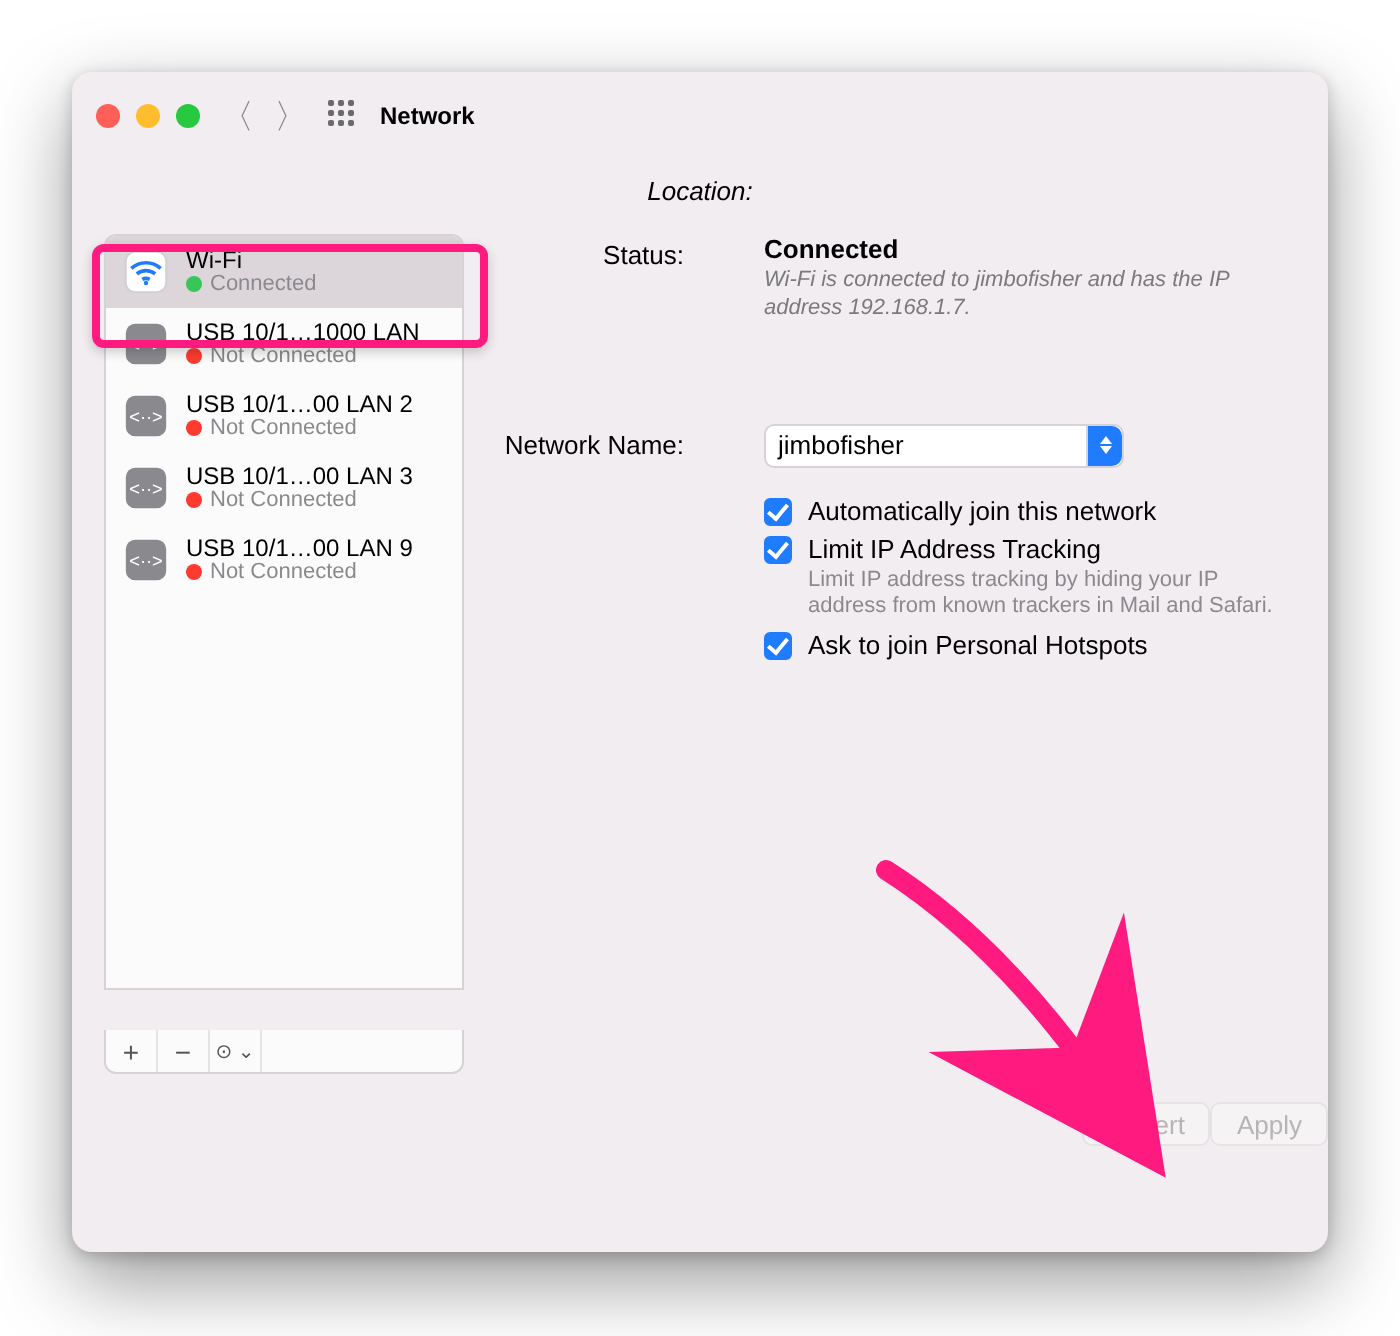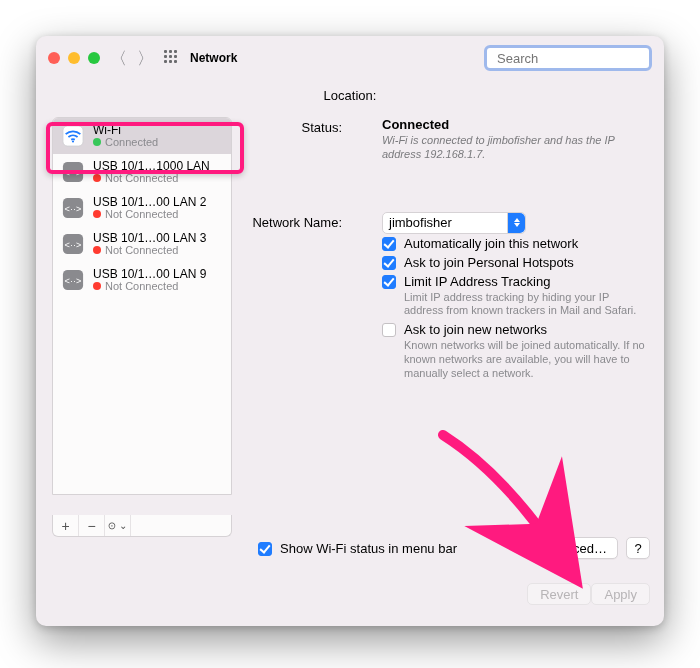--- a/index.html
+++ b/index.html
@@ -12,21 +12,21 @@
     .tl { width: 12px; height: 12px; border-radius: 50%; }
     .tl.r { background:#ff5f57; } .tl.y { background:#ffbd2e; } .tl.g { background:#28c840; }
     .nav-arrow { color:#8a8a8e; font-size: 17px; cursor: default; }
     .grid-icon { width: 16px; height: 16px; display: grid; grid-template-columns:repeat(3,3px); grid-template-rows:repeat(3,3px); gap: 2px; }
     .grid-icon span { background:#6b6b6e; border-radius: 1px; }
     .title { font-weight: 600; font-size: 12px; }
     .spacer { flex:1; }
     .search-box { width: 168px; height: 26px; border: 3px solid #9fb9ec; border-radius: 6px; background:#fff; display:flex; align-items:center; padding:0 6px; gap:4px; color:#b7b7bb; }
     .search-box input { border:none; outline:none; flex:1; font-size:13px; background:transparent; }
 
-    .location-row { display:flex; align-items:center; justify-content:center; gap:14px; padding: 8px 0 14px; }
+    .location-row { display:flex; align-items:center; justify-content:center; gap:14px; padding: 8px 0 14px; font-style: italic; }
     .location-row label { color:#000; }
     .select { background:#fff; border:1px solid #d6d2d5; border-radius:5px; height:22px; display:flex; align-items:center; padding:0 6px; position:relative; font-size:13px; width:280px; }
     .select .chevrons { position:absolute; right:0; top:0; bottom:0; width:18px; border-left:1px solid #d6d2d5; background:#1f7cff; border-radius:0 5px 5px 0; display:flex; flex-direction:column; align-items:center; justify-content:center; gap:0; }
     .select .chevrons::before, .select .chevrons::after { content:""; width:0; height:0; border-left:3px solid transparent; border-right:3px solid transparent; }
     .select .chevrons::before { border-bottom:4px solid #fff; margin-bottom:1px; }
     .select .chevrons::after { border-top:4px solid #fff; }
 
     .body-row { display:flex; padding: 0 14px 0 16px; gap: 14px; height: 420px; }
 
     
@@ -46,34 +46,34 @@
     .sb-btn.flex { flex:1; border-right:none; }
 
     
     .main { flex:1; display:grid; grid-template-columns: 96px 1fr; column-gap: 8px; row-gap: 6px; align-content:start;gap:40px;}
     .field-label { text-align:right; padding-top:3px; font-size:13px;}
     .status-block { display:flex; gap:8px; align-items:flex-start;}
     .status-text { flex:1; }
     .status-text .st-title { font-weight:600; }
     .status-text .st-sub { font-size:11px; color:#7a7a7d; margin-top:2px; line-height:1.25;font-style:italic;}
     .mac-btn { background:#fff; border:1px solid #d6d2d5; border-radius:5px; height:22px; padding:0 10px; font-size:13px; display:inline-flex; align-items:center; cursor:default; box-shadow:0 1px 0 rgba(0,0,0,.03);}
-    .net-select { width: 144px; }
+    .net-select { width: 180px; }
 
     .checkbox-row { display:flex; gap:8px; align-items:flex-start; padding:2px 0;}
     .ck { width:14px; height:14px; border:1px solid #c5c1c4; border-radius:3px; background:#fff; position:relative; flex-shrink:0; margin-top:1px;}
     .ck.on { background:#1f7cff; border-color:#1f7cff;}
     .ck.on::after { content:""; position:absolute; left:3px; top:0px; width:4px; height:8px; border:2px solid #fff; border-top:none; border-left:none; transform:rotate(40deg);}
     .ck-label { font-size:13px; }
     .ck-sub { font-size:11px; color:#8a8a8e; margin-top:2px; line-height:1.25; }
 
     .footer-row { display:flex; align-items:center; gap:8px; padding: 0 14px 10px 18px;}
     .footer-row .spacer { flex:1; }
     .footer-row .ck-label { font-size:13px; }
 
-    .bottom-bar { display:flex; justify-content:flex-end; padding: 14px 14px 0; }
+    .bottom-bar { display:flex; justify-content:flex-end; padding: 14px 0 0; }
     .ghost-btn { color:#b7b4b6; border:1px solid #e6e3e5; background:#f6f3f5; border-radius:5px; height:22px; padding:0 12px; font-size:13px;}
 
     
     .arrow { position:absolute; pointer-events:none; }
     .arrow svg { overflow:visible; }
   </style>
 </head>
 <body>
 
 <div class="window">
@@ -92,27 +92,20 @@
         <span></span>
         <span></span>
         <span></span>
         <span></span>
         <span></span>
         <span></span>
         <span></span>
       </div>
     <div class="title">Network</div>
     <div class="spacer"></div>
-    <div class="search-box">
-      <svg width="13" height="13" viewBox="0 0 16 16">
-          <circle cx="7" cy="7" r="5" fill="none" stroke="#b7b7bb" stroke-width="2"></circle>
-          <line x1="11" y1="11" x2="15" y2="15" stroke="#b7b7bb" stroke-width="2"></line>
-        </svg>
-      <input placeholder="Search" style="">
-    </div>
   </div>
 
   <div class="location-row">
     <label>Location:</label>
   </div>
 
   <div class="body-row">
 
     <div class="sidebar">
       <div class="sidebar-list" id="sidebar-list">
@@ -217,60 +210,45 @@
           <div class="st-sub">Wi-Fi is connected to jimbofisher and has the IP address 192.168.1.7.</div>
         </div>
       </div>
 
       <div class="field-label" style="margin-top:10px">Network Name:</div>
       <div style="margin-top:10px">
         <div class="select net-select">
           <span>jimbofisher</span>
           <span class="chevrons"></span>
         </div>
-        <div id="checks" style="margin-top:0">
+        <div id="checks" style="margin-top:12px">
             <div class="checkbox-row">
               <div class="ck on"></div>
     <div>
                 <div class="ck-label">Automatically join this network</div>
-    </div>
-            </div>
-            <div class="checkbox-row">
-              <div class="ck on"></div>
-    <div>
-                <div class="ck-label">Ask to join Personal Hotspots</div>
     </div>
             </div>
             <div class="checkbox-row">
               <div class="ck on"></div>
     <div>
                 <div class="ck-label">Limit IP Address Tracking</div>
     <div class="ck-sub">Limit IP address tracking by hiding your IP address from known trackers in Mail and Safari.</div>
               </div>
             </div>
             <div class="checkbox-row">
-              <div class="ck "></div>
+              <div class="ck on"></div>
     <div>
-                <div class="ck-label">Ask to join new networks</div>
-    <div class="ck-sub">Known networks will be joined automatically. If no known networks are available, you will have to manually select a network.</div>
-              </div>
-            </div>
-          </div>
-      </div>
-    </div>
-  </div>
-
-  <div class="footer-row">
-    <div style="width:196px"></div>
-    <div class="ck on"></div>
-    <span class="ck-label">Show Wi-Fi status in menu bar</span>
-    <div class="spacer"></div>
-    <button class="mac-btn">Advanced…</button>
-    <button class="mac-btn" style="width:24px;justify-content:center;padding:0">?</button>
-  </div>
+                <div class="ck-label">Ask to join Personal Hotspots</div>
+    </div>
+            </div>
+          </div>
+      </div>
+    </div>
+  </div>
+
 
   <div class="bottom-bar">
     <button class="ghost-btn">Revert</button>
     <button class="ghost-btn">Apply</button>
   </div>
 
 </div>
 
 <div class="sidebar-highlight"></div>
 

